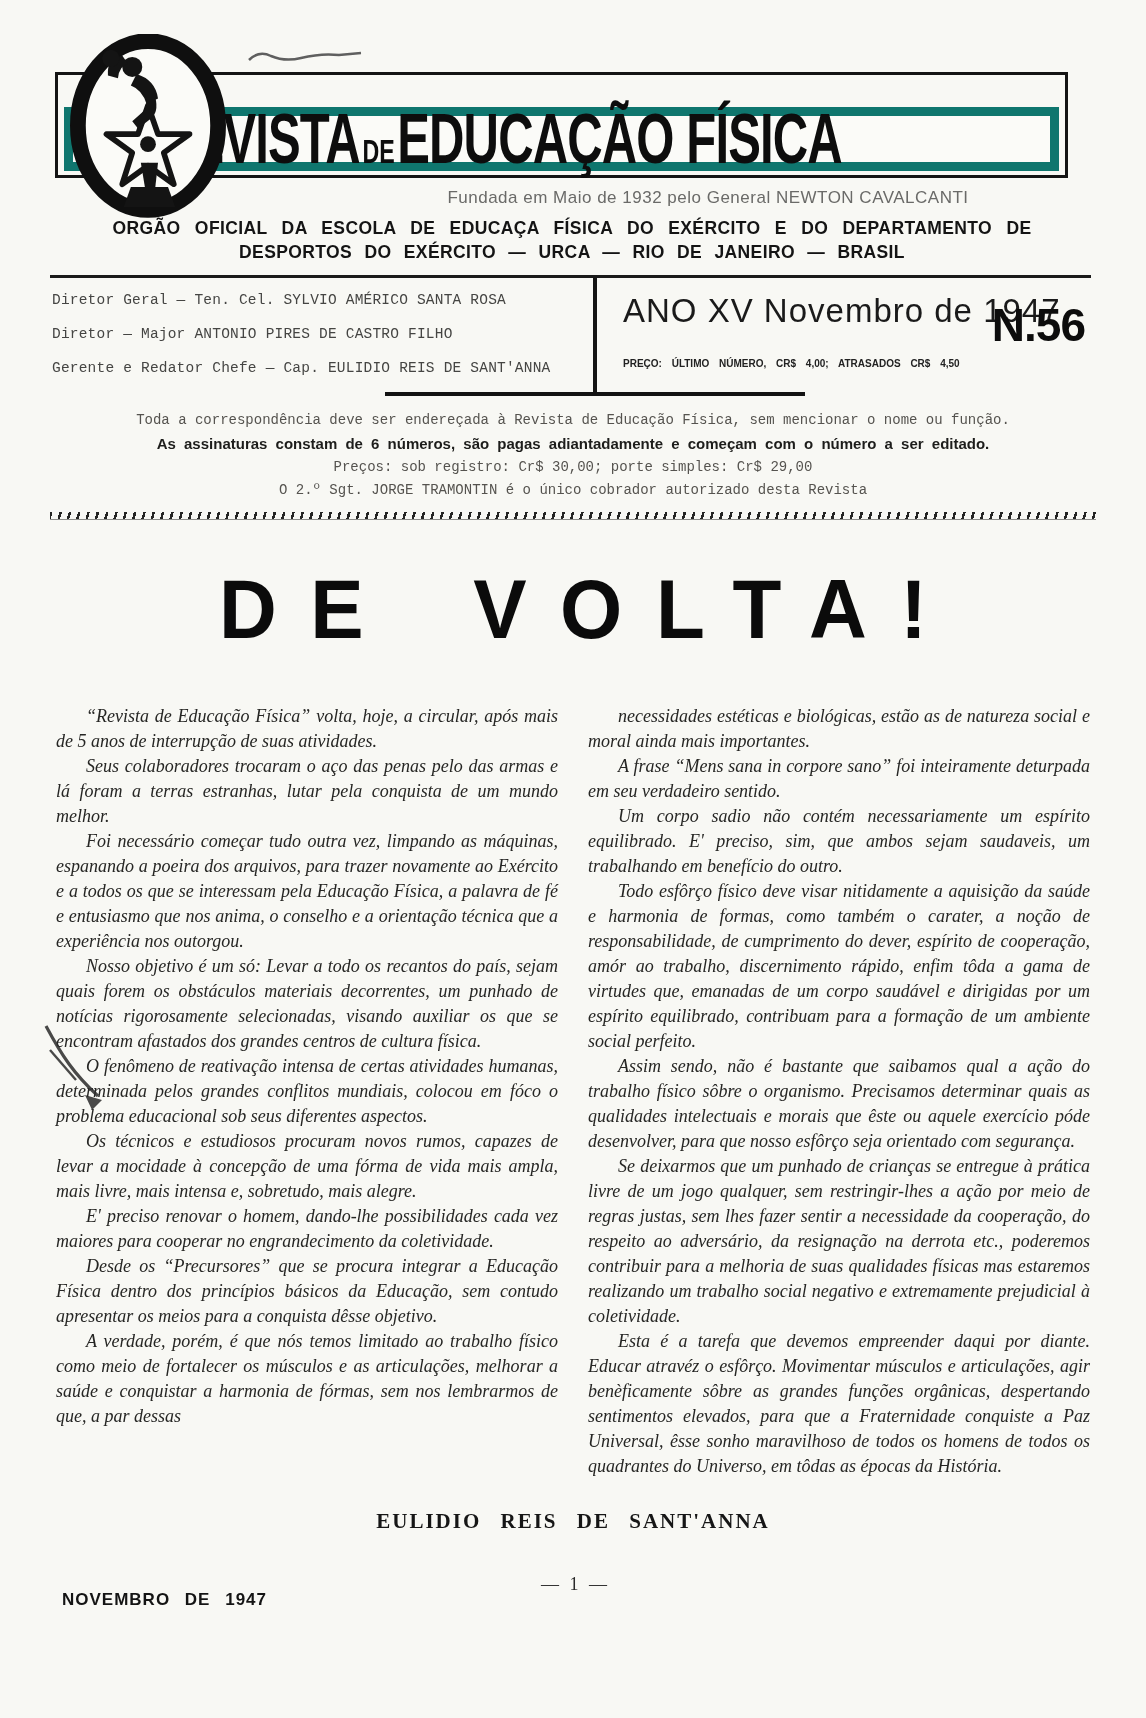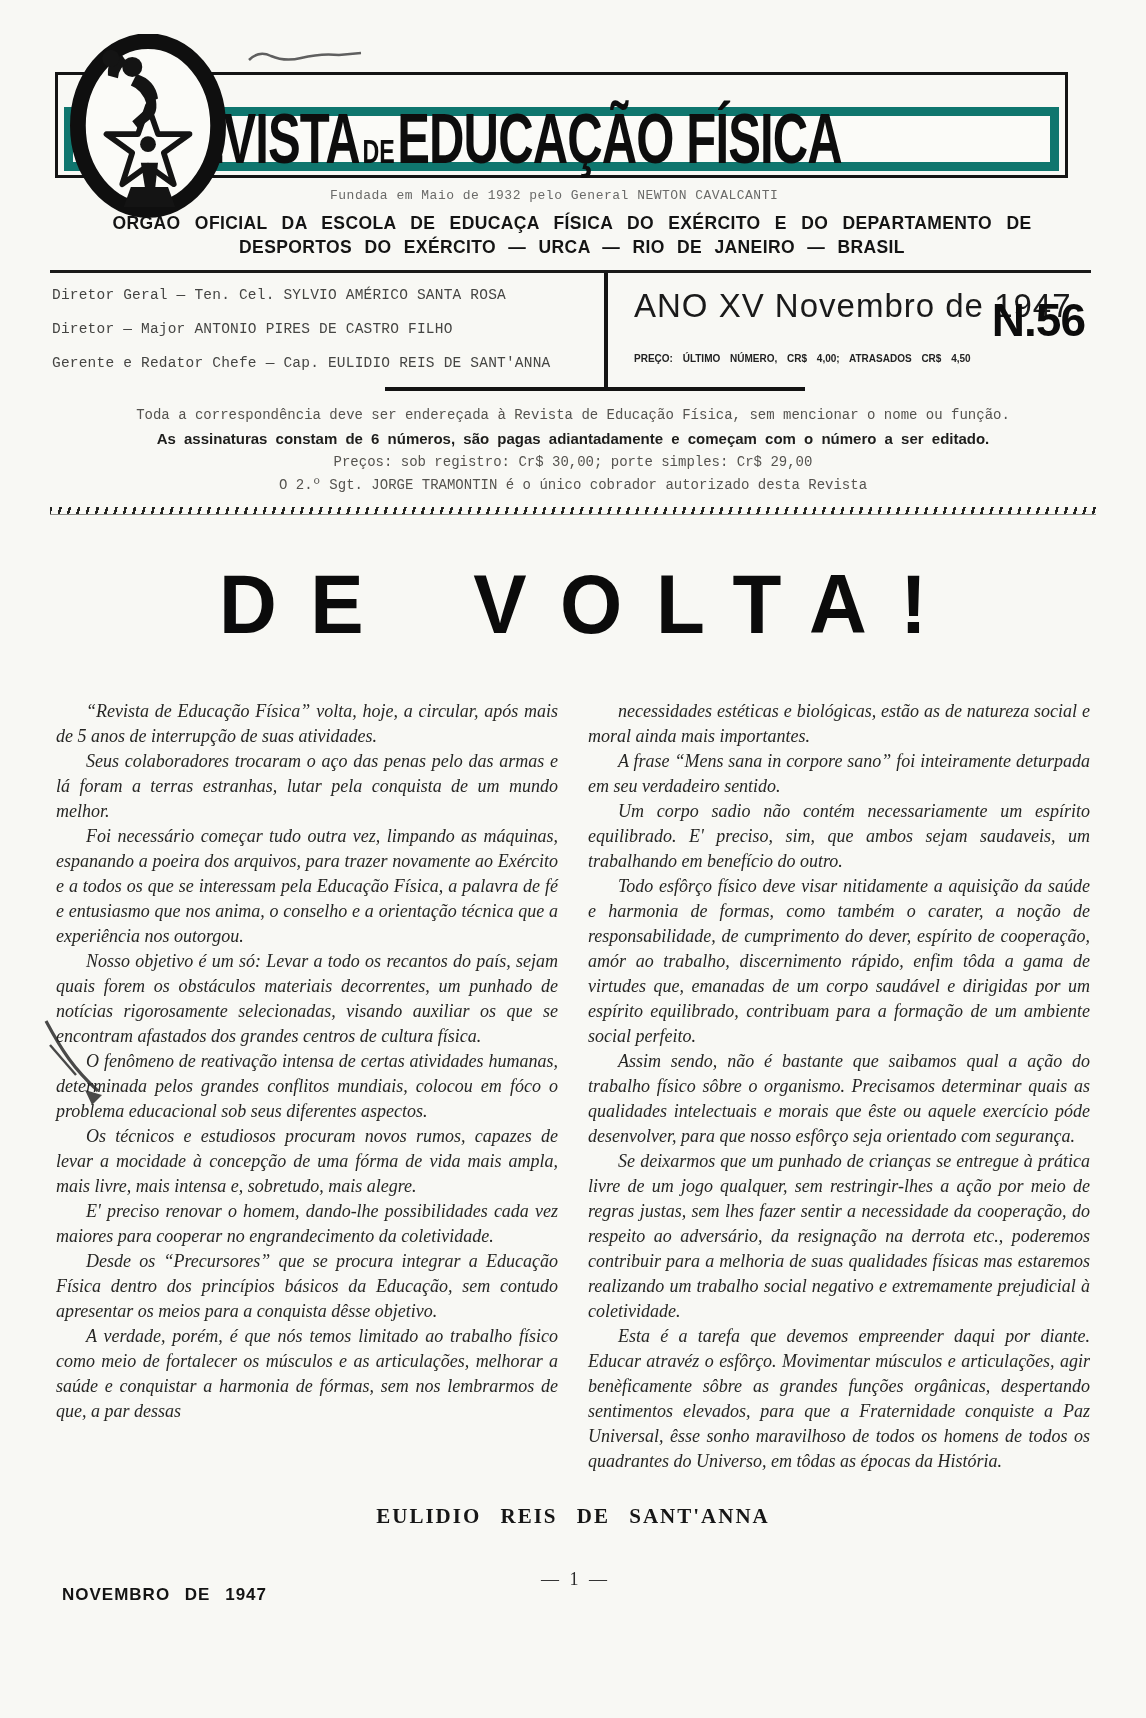--- a/index.html
+++ b/index.html
@@ -17,29 +17,29 @@
   .banner{position:relative;margin:72px 78px 0 55px;height:106px;}
   .banner-outer{position:absolute;inset:0;border:3px solid #141414;}
   .banner-inner{position:absolute;inset:7px 9px;border:9px solid #0f766e;background:#fbfbf8;
     display:flex;align-items:center;padding-left:84px;overflow:visible;margin-top:28px;}
   .banner-title{white-space:nowrap;font-weight:bold;font-size:57px;letter-spacing:-1px;
     transform:scale(0.86,1.22);transform-origin:left center;color:#0d0d0d;}
   .banner-title .de{font-size:27px;letter-spacing:0;margin:0 3px;}
   .logo{position:absolute;left:14px;top:-38px;width:158px;height:186px;z-index:5;}
   .pen-squiggle{position:absolute;left:190px;top:-32px;z-index:6;opacity:.8;}
   
-  .founding{margin:10px 60px 0 330px;text-align:left;
-    font-family:Liberation Mono, monospace;font-size:13px;color:#6a6a68;letter-spacing:.5px;}
+  .founding{margin:10px 60px 0 330px;text-align:center;
+    font-family:Liberation Sans, sans-serif;font-size:17px;color:#6a6a68;letter-spacing:.5px;}
   .orgline{margin:10px 52px 0 50px;text-align:center;font-weight:bold;font-size:17.5px;
     color:#141414;letter-spacing:.4px;}
   .orgline .l1{word-spacing:9px;}
   .orgline .l2{word-spacing:7px;margin-top:3px;}
   
   .masthead{display:flex;margin:12px 55px 0 50px;border-top:3px solid #1a1a1a;}
-  .staff{flex:0 0 540px;padding:14px 12px 10px 2px;}
+  .staff{flex:0 0 540px;padding:14px 1px 10px 2px;}
   .staff-line{font-family:"Liberation Mono",monospace;font-size:14.5px;color:#454543;
     margin:0 0 18px 0;letter-spacing:.2px;}
   .staff-line:last-child{margin-bottom:6px;}
   .issue{flex:1;border-left:4px solid #141414;padding:14px 4px 6px 26px;position:relative;}
   .ano-line{font-size:33px;color:#1a1a1a;letter-spacing:1px;white-space:nowrap;}
   .issue-number{position:absolute;right:6px;top:20px;font-weight:bold;font-size:46px;
     letter-spacing:-1px;color:#0c0c0c;}
   .price-line{margin-top:28px;font-weight:bold;font-size:10px;color:#222;word-spacing:7px;}
   .t-rule{width:420px;margin-left:385px;border-top:4px solid #131313;}
   

